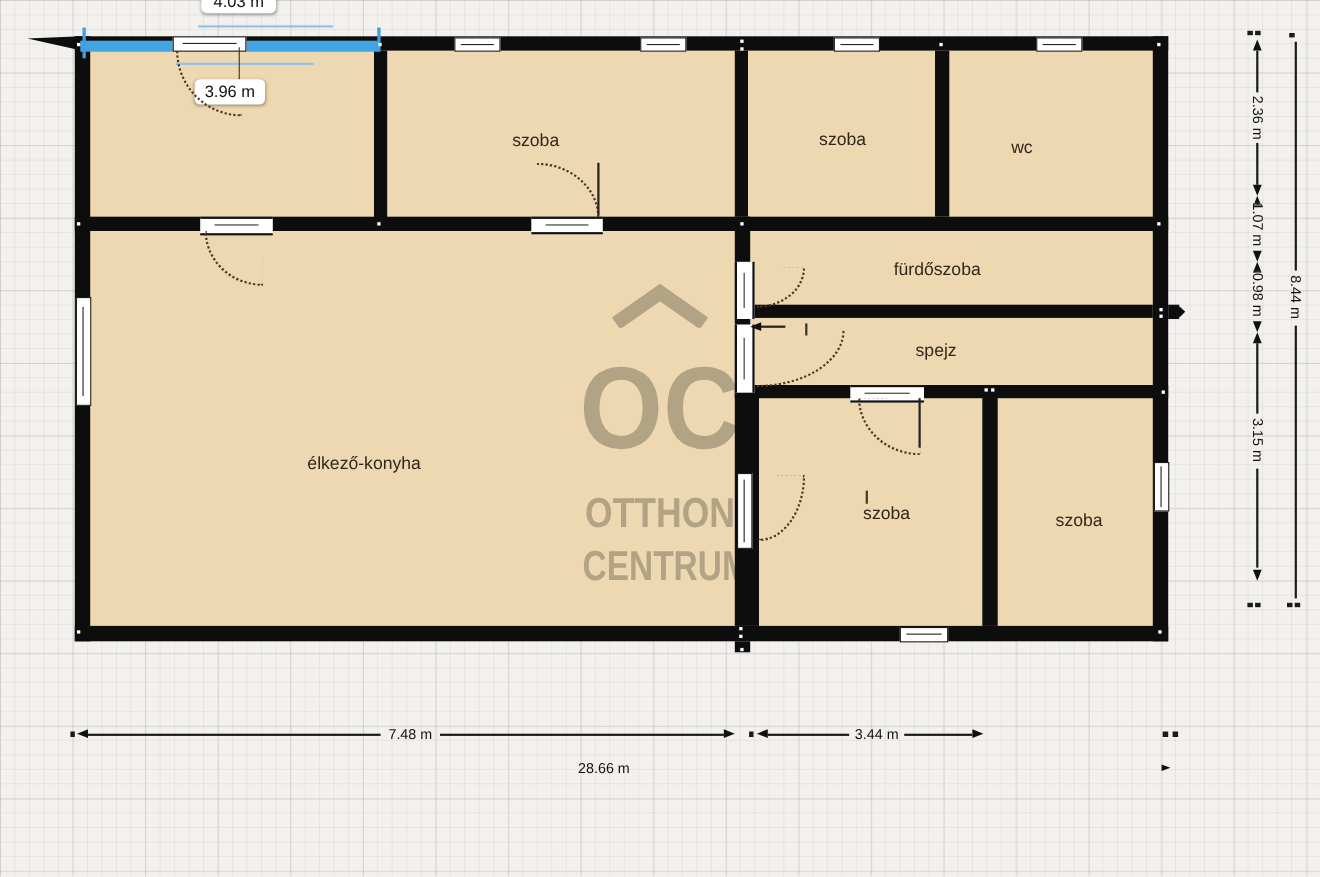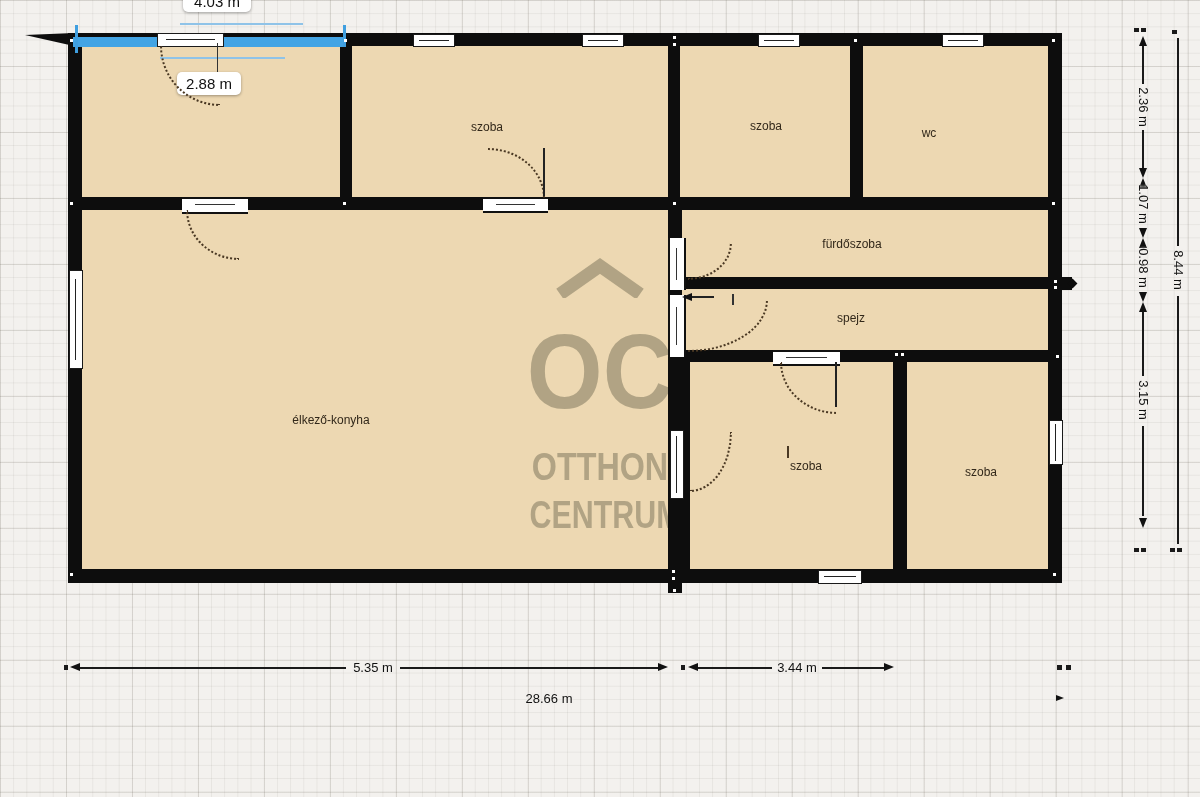--- a/index.html
+++ b/index.html
@@ -23,21 +23,21 @@
   .winV::after{content:"";position:absolute;top:8%;bottom:8%;left:45%;width:1px;background:#222;}
   .doorH{position:absolute;background:#fff;border-top:2px solid #111;border-bottom:2px solid #111;}
   .doorH::after{content:"";position:absolute;left:20%;right:20%;top:40%;height:1px;background:#333;}
   .doorV{position:absolute;background:#fff;border-left:2px solid #111;border-right:2px solid #111;}
   .doorV::after{content:"";position:absolute;top:20%;bottom:20%;left:40%;width:1px;background:#333;}
   .arc{position:absolute;border:0 dotted #4a3823;}
   .arc.bl{border-left-width:2px;border-bottom-width:2px;border-bottom-left-radius:100% 100%;}
   .arc.tr{border-top-width:2px;border-right-width:2px;border-top-right-radius:100% 100%;}
   .arc.br{border-right-width:2px;border-bottom-width:2px;border-bottom-right-radius:100% 100%;}
   .room-label{position:absolute;width:140px;margin-left:-70px;text-align:center;
-    font-size:12px;color:#32281a;}
+    font-size:16px;color:#32281a;}
   .dim{position:absolute;font-size:13px;color:#111;text-align:center;
     text-shadow:0 0 3px rgba(243,241,238,.95),0 0 3px rgba(243,241,238,.95);}
   .dimV{position:absolute;width:46px;height:16px;font-size:13px;color:#111;text-align:center;
     transform:rotate(90deg);transform-origin:center;
     text-shadow:0 0 3px rgba(243,241,238,.95),0 0 3px rgba(243,241,238,.95);}
   .dline{position:absolute;background:#1a1a1a;}
   .tick{position:absolute;background:#1a1a1a;}
   .dot{position:absolute;width:3px;height:3px;background:#fff;}
   .arrL{position:absolute;width:0;height:0;border-top:4px solid transparent;border-bottom:4px solid transparent;border-right:10px solid #111;}
   .arrR{position:absolute;width:0;height:0;border-top:4px solid transparent;border-bottom:4px solid transparent;border-left:10px solid #111;}
@@ -107,21 +107,21 @@
   <div class="doorH" style="left:773px;top:350px;width:67px;height:12px;"></div>
 
   <div class="a" style="left:73px;top:37px;width:272px;height:10px;background:#43a4e4;"></div>
   <div class="winH" style="left:157px;top:33px;width:65px;height:12px;"></div>
   <div class="a" style="left:75px;top:25px;width:3px;height:28px;background:#3f9fe0;"></div>
   <div class="a" style="left:343px;top:25px;width:3px;height:22px;background:#3f9fe0;"></div>
   <div class="a" style="left:180px;top:23px;width:123px;height:2px;background:#8fc3e8;"></div>
   <div class="a" style="left:160px;top:57px;width:125px;height:2px;background:#8fc3e8;"></div>
   <div class="a" style="left:217px;top:43px;width:1px;height:32px;background:#333;"></div>
   <div class="tooltip" style="left:183px;top:-8px;width:68px;height:20px;line-height:20px;">4.03 m</div>
-  <div class="tooltip" style="left:177px;top:72px;width:64px;height:23px;line-height:23px;">2.88 m</div>
+  <div class="tooltip" style="left:177px;top:72px;width:64px;height:23px;line-height:23px;">3.96 m</div>
 
   <div class="arc bl" style="left:160px;top:46px;width:58px;height:58px;"></div>
   <div class="arc bl" style="left:186px;top:210px;width:51px;height:48px;"></div>
   <div class="arc tr" style="left:488px;top:148px;width:55px;height:48px;"></div>
   <div class="arc br" style="left:688px;top:243px;width:42px;height:35px;"></div>
   <div class="arc br" style="left:688px;top:300px;width:78px;height:50px;"></div>
   <div class="arc bl" style="left:780px;top:362px;width:55px;height:50px;"></div>
   <div class="arc br" style="left:690px;top:432px;width:40px;height:58px;"></div>
   <div class="a" style="left:543px;top:148px;width:2px;height:48px;background:#222;"></div>
   <div class="a" style="left:835px;top:362px;width:2px;height:45px;background:#222;"></div>
@@ -156,21 +156,21 @@
   <div class="room-label" style="left:929px;top:126px;">wc</div>
   <div class="room-label" style="left:852px;top:237px;">fürdőszoba</div>
   <div class="room-label" style="left:851px;top:311px;">spejz</div>
   <div class="room-label" style="left:331px;top:382px;margin-top:31px;">élkező-konyha</div>
   <div class="room-label" style="left:806px;top:459px;">szoba</div>
   <div class="room-label" style="left:981px;top:465px;">szoba</div>
 
   <div class="tick" style="left:64px;top:665px;width:4px;height:5px;"></div>
   <div class="arrL" style="left:70px;top:663px;"></div>
   <div class="dline" style="left:80px;top:667px;width:266px;height:2px;"></div>
-  <div class="dim" style="left:346px;top:660px;width:54px;">5.35 m</div>
+  <div class="dim" style="left:346px;top:660px;width:54px;">7.48 m</div>
   <div class="dline" style="left:400px;top:667px;width:258px;height:2px;"></div>
   <div class="arrR" style="left:658px;top:663px;"></div>
 
   <div class="tick" style="left:681px;top:665px;width:4px;height:5px;"></div>
   <div class="arrL" style="left:688px;top:663px;"></div>
   <div class="dline" style="left:698px;top:667px;width:74px;height:2px;"></div>
   <div class="dim" style="left:772px;top:660px;width:50px;">3.44 m</div>
   <div class="dline" style="left:822px;top:667px;width:62px;height:2px;"></div>
   <div class="arrR" style="left:884px;top:663px;"></div>
 

